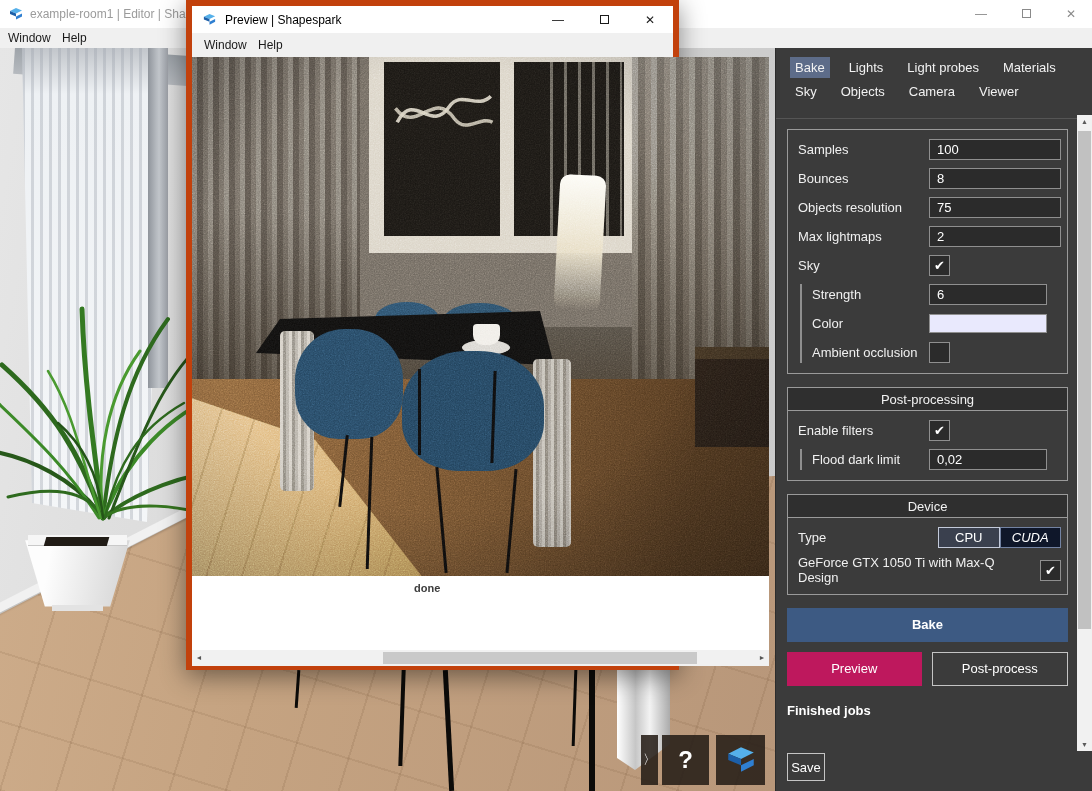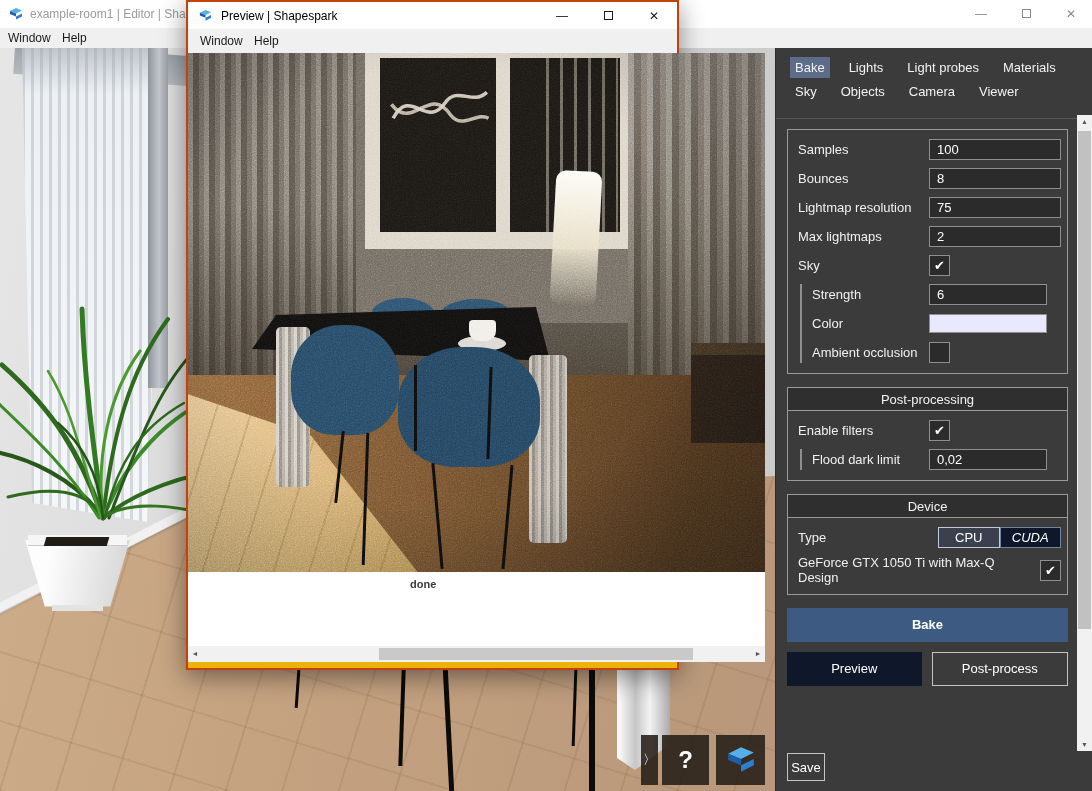--- a/index.html
+++ b/index.html
@@ -76,33 +76,33 @@
   .swatch { width:118px; height:19px; border:1px solid #8f8f8f; }
   .seg { width:132px; display:flex;padding-left:9px; }
   .seg-opt { width:66px; height:21px; line-height:19px; text-align:center; font-size:13px; color:#fff;
       border:1px solid #c3cada; background:#3a404e; cursor:pointer; }
   .seg-opt.selected { background:#0f172a; border-color:#7282a2;font-style:italic; }
   .gpurow { display:flex; align-items:center; margin-bottom:6px; }
   .gpulabel { flex:1; font-size:13px; color:#f0f0f0; line-height:1.15; padding-right:8px; }
   .bake-btn { width:100%; height:34px; background:#3d5a83; border:none; color:#fff; font-size:13px;
       font-weight:bold; font-family:inherit; cursor:pointer; }
   .halfrow { display:flex; gap:10px; margin-top:10px; }
-  .preview-btn { flex:1; height:34px; background:#0f172a; border:none; color:#fff; font-size:13px; font-family:inherit; cursor:pointer; }
+  .preview-btn { flex:1; height:34px; background:#be185d; border:none; color:#fff; font-size:13px; font-family:inherit; cursor:pointer; }
   .post-btn { flex:1; height:34px; background:transparent; border:1px solid #c4c4c4; color:#fff; font-size:13px; font-family:inherit; cursor:pointer; }
   .jobs-title { margin-top:17px; margin-bottom:6px; font-size:13px; font-weight:bold; color:#fff; }
   .save-btn { position:absolute; left:11px; bottom:10px; width:38px; height:28px; background:#3b3b3b;
       border:1px solid #c4c4c4; color:#fff; font-size:13px; font-family:inherit; cursor:pointer; }
   .vscroll { position:absolute; right:0; top:67px; width:15px; height:636px; background:#f1f1f1; }
   .vs-arrow { position:absolute; left:0; width:15px; height:13px; color:#5a5a5a; font-size:7px; text-align:center; line-height:13px; cursor:pointer; }
   .vs-up { top:0; } .vs-down { bottom:0; }
   .vs-thumb { position:absolute; left:1px; top:16px; width:13px; height:498px; background:#c1c1c1; cursor:pointer; }
 
   
   .preview-window { position:absolute; left:186px; top:0; width:493px; height:670px; z-index:10;
-      border:2px solid #c2410c; background:#eab308; box-shadow:0 6px 24px rgba(0,0,0,.45); }
+      border:6px solid #c2410c; background:#eab308; box-shadow:0 6px 24px rgba(0,0,0,.45); }
   .pw-titlebar { position:relative; height:27px; background:#ffffff; }
   .pw-logo { position:absolute; left:10px; top:6px; width:15px; height:15px; }
   .pw-title { position:absolute; left:33px; top:7px; font-size:12px; color:#000; }
   .pw-controls { position:absolute; right:16px; top:0; height:27px; display:flex; align-items:center; gap:32px; }
   .pw-controls .wc { color:#1a1a1a; font-size:12px; width:14px; text-align:center; cursor:pointer; }
   .pw-controls .maxbox { border-color:#1a1a1a; }
   .pw-menubar { position:relative; height:24px; background:#f0f0f0; }
   .pw-menubar .menu-item { top:5px; }
 
   
@@ -261,21 +261,21 @@
                   <input class="pinput" value="100" style="">
                 </span>
             </div>
             <div class="prow">
               <span class="plabel">Bounces</span>
               <span class="pctl">
                   <input class="pinput" value="8" style="">
                 </span>
             </div>
             <div class="prow">
-              <span class="plabel">Lightmap resolution</span>
+              <span class="plabel">Objects resolution</span>
               <span class="pctl">
                   <input class="pinput" value="75" style="">
                 </span>
             </div>
             <div class="prow">
               <span class="plabel">Max lightmaps</span>
               <span class="pctl">
                   <input class="pinput" value="2" style="">
                 </span>
             </div>
@@ -352,20 +352,21 @@
             </div>
           </div>
         </div>
 
         <button class="bake-btn">Bake</button>
         <div class="halfrow">
           <button class="preview-btn">Preview</button>
           <button class="post-btn">Post-process</button>
         </div>
 
+        <div class="jobs-title">Finished jobs</div>
         
 
       </div>
     </div>
 
     <button class="save-btn">Save</button>
 
     <div class="vscroll">
       <div class="vs-arrow vs-up">▲</div>
       <div class="vs-thumb"></div>

